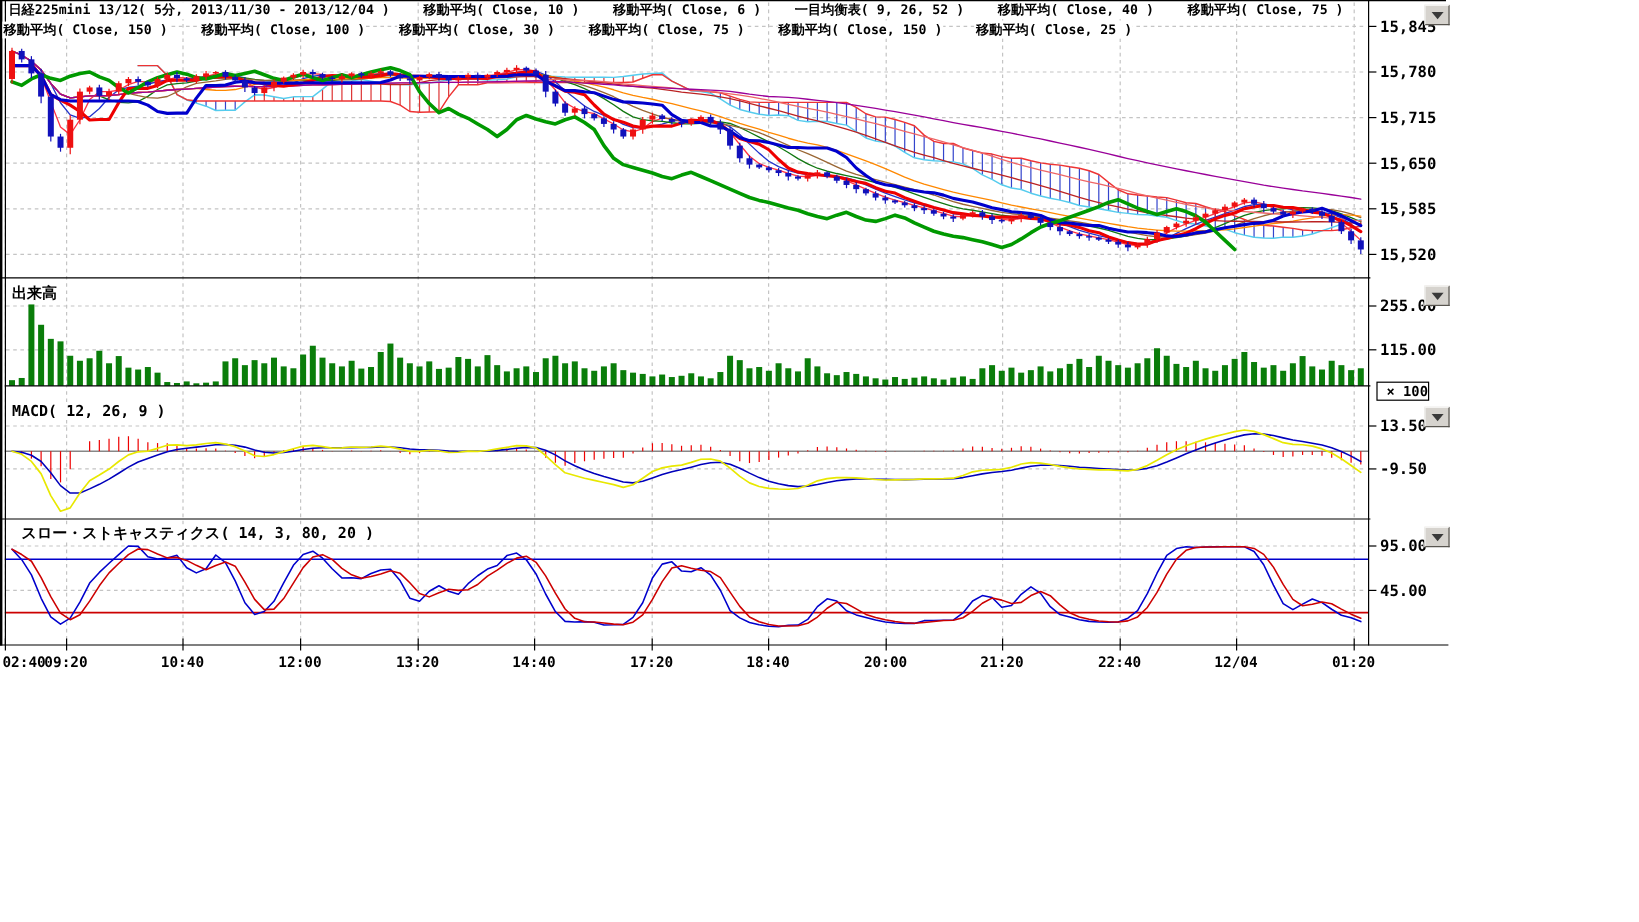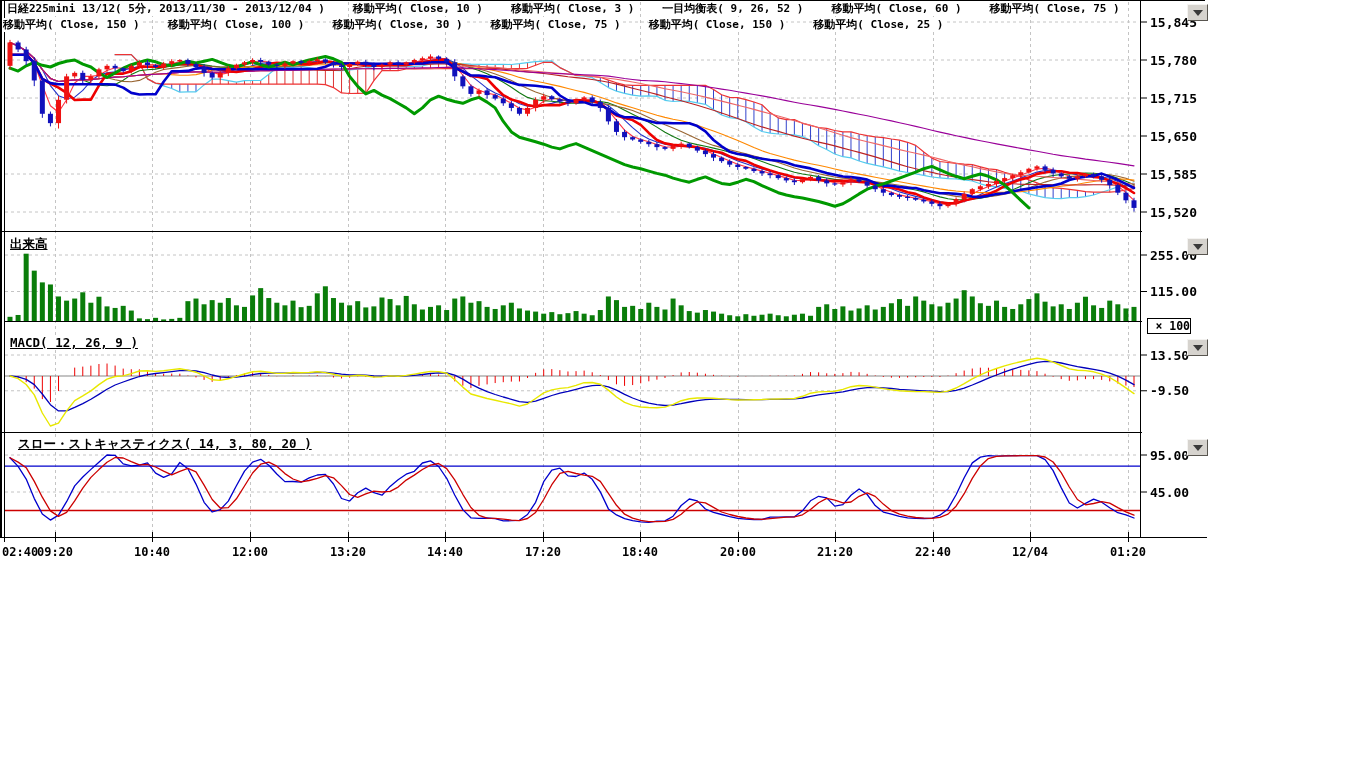--- a/index.html
+++ b/index.html
@@ -3,21 +3,21 @@
 <meta charset="utf-8">
 <style>
   html,body{margin:0;padding:0;background:#fff;}
   body{font-family:"DejaVu Sans Mono","DejaVu Sans",monospace;}
   .screen{position:relative;width:1366px;height:768px;background:#fff;overflow:hidden;}
   #chart-svg{position:absolute;left:0;top:0;}
   .legend{position:absolute;display:flex;gap:26px;white-space:nowrap;pointer-events:none;}
   .legend-item{background:#fff;color:#000;font-size:11px;font-weight:bold;line-height:14px;padding:0 1px;}
   #legend-row-1{left:6px;top:2px;}
   #legend-row-2{left:2px;top:18px;}
-  .pane-label{position:absolute;background:#fff;color:#000;font-size:12.5px;font-weight:bold;line-height:14px;padding:0 2px;text-decoration:underline;}
+  .pane-label{position:absolute;background:#fff;color:#000;font-size:12.5px;font-weight:bold;line-height:14px;padding:0 2px;}
   #lbl-volume{left:8px;top:237px;}
   #lbl-macd{left:8px;top:336px;}
   #lbl-stoch{left:16px;top:437px;}
   .mult-box{position:absolute;left:1147px;top:318px;width:42px;height:14px;border:1px solid #000;
             font-size:11.5px;font-weight:bold;line-height:14px;text-align:right;background:#fff;color:#000;}
   .dd{position:absolute;left:1187px;width:19px;height:15px;background:#d6d3ce;
       border-top:1px solid #f4f3f1;border-left:1px solid #f4f3f1;
       border-right:1px solid #58554f;border-bottom:1px solid #58554f;
       display:flex;align-items:center;justify-content:center;cursor:pointer;}
   .dd .tri{width:0;height:0;border-left:5px solid transparent;border-right:5px solid transparent;border-top:6px solid #3a3a3a;}
@@ -838,23 +838,23 @@
         <line x1="1030.5" y1="532" x2="1030.5" y2="542" stroke="#000" stroke-width="1"></line>
         <text x="1030" y="556" text-anchor="middle" font-size="12" font-family="&quot;DejaVu Sans Mono&quot;,&quot;DejaVu Sans&quot;,monospace" font-weight="bold" fill="#000">12/04</text>
         <line x1="1128.5" y1="532" x2="1128.5" y2="542" stroke="#000" stroke-width="1"></line>
         <text x="1128" y="556" text-anchor="middle" font-size="12" font-family="&quot;DejaVu Sans Mono&quot;,&quot;DejaVu Sans&quot;,monospace" font-weight="bold" fill="#000">01:20</text>
       </g>
     </svg>
 
   <div class="legend" id="legend-row-1">
       <span class="legend-item">日経225mini 13/12( 5分, 2013/11/30 - 2013/12/04 )</span>
       <span class="legend-item">移動平均( Close, 10 )</span>
-      <span class="legend-item">移動平均( Close, 3 )</span>
+      <span class="legend-item">移動平均( Close, 6 )</span>
       <span class="legend-item">一目均衡表( 9, 26, 52 )</span>
-      <span class="legend-item">移動平均( Close, 60 )</span>
+      <span class="legend-item">移動平均( Close, 40 )</span>
       <span class="legend-item">移動平均( Close, 75 )</span>
     </div>
   <div class="legend" id="legend-row-2">
       <span class="legend-item">移動平均( Close, 150 )</span>
       <span class="legend-item">移動平均( Close, 100 )</span>
       <span class="legend-item">移動平均( Close, 30 )</span>
       <span class="legend-item">移動平均( Close, 75 )</span>
       <span class="legend-item">移動平均( Close, 150 )</span>
       <span class="legend-item">移動平均( Close, 25 )</span>
     </div>

